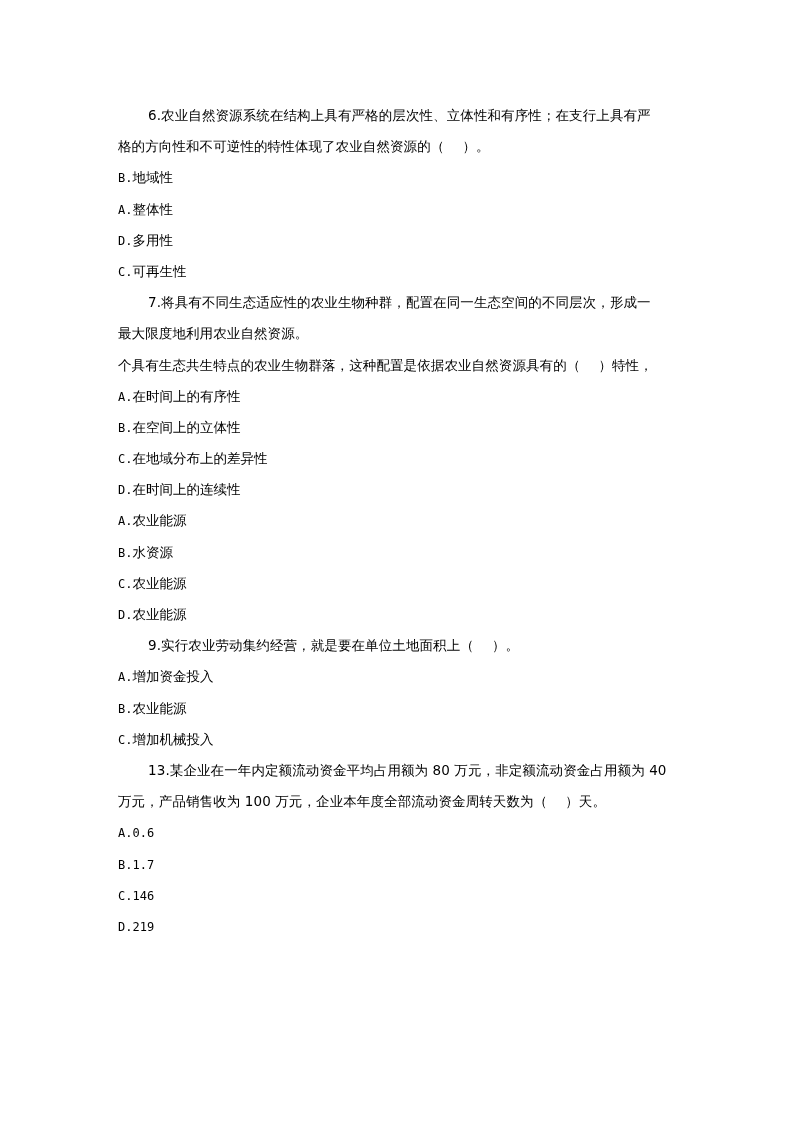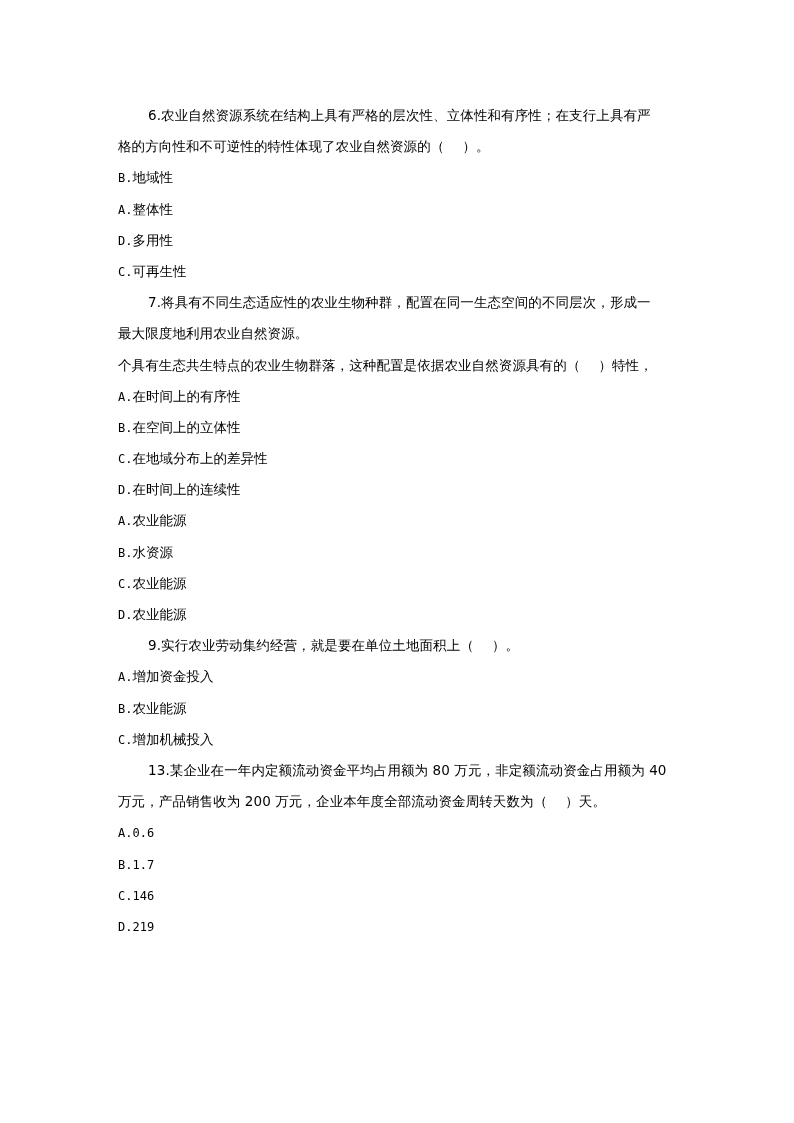--- a/index.html
+++ b/index.html
@@ -58,20 +58,20 @@
 
   <div class="q">
     <div class="line first"><span>9.</span><span>实行农业劳动集约经营，就是要在单位土地面积上（　 ）。</span></div>
   </div>
   <div class="line opt"><span class="lbl">A.</span><span>增加资金投入</span></div>
   <div class="line opt"><span class="lbl">B.</span><span>农业能源</span></div>
   <div class="line opt"><span class="lbl">C.</span><span>增加机械投入</span></div>
 
   <div class="q">
     <div class="line first"><span>13.</span><span>某企业在一年内定额流动资金平均占用额为 80 万元，非定额流动资金占用额为 40</span></div>
-    <div class="line">万元，产品销售收为 200 万元，企业本年度全部流动资金周转天数为（　 ）天。</div>
+    <div class="line">万元，产品销售收为 100 万元，企业本年度全部流动资金周转天数为（　 ）天。</div>
   </div>
   <div class="line opt"><span class="lbl">A.</span><span class="lbl">0.6</span></div>
   <div class="line opt"><span class="lbl">B.</span><span class="lbl">1.7</span></div>
   <div class="line opt"><span class="lbl">C.</span><span class="lbl">146</span></div>
   <div class="line opt"><span class="lbl">D.</span><span class="lbl">219</span></div>
 
 </div>
 
 </body></html>

